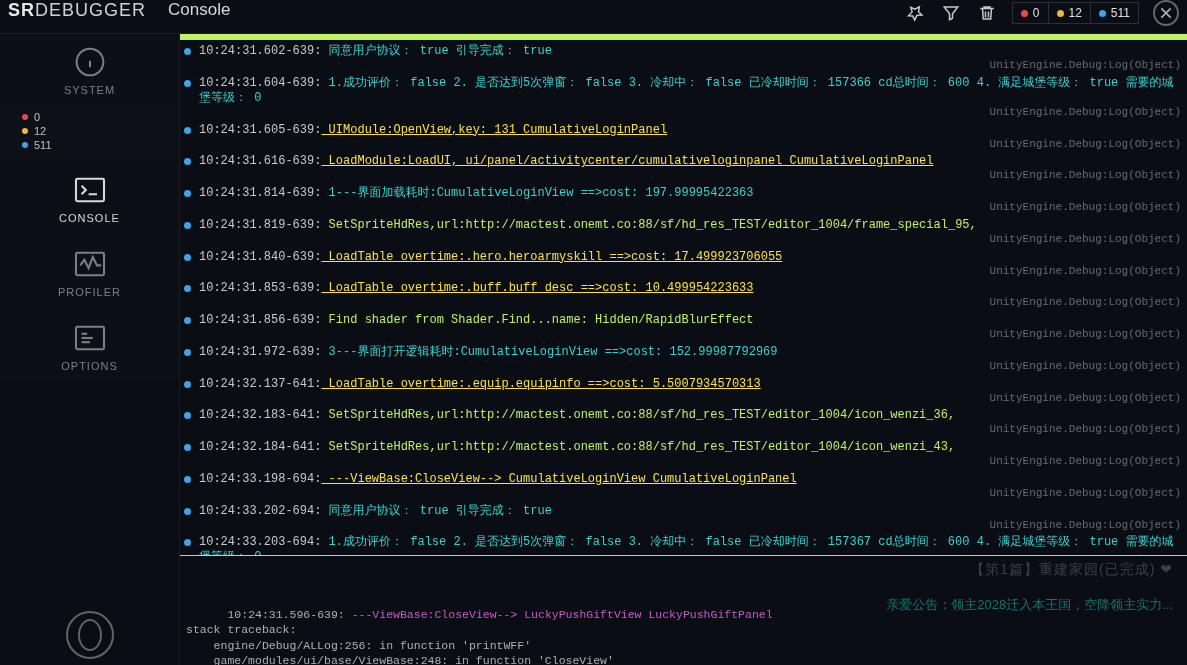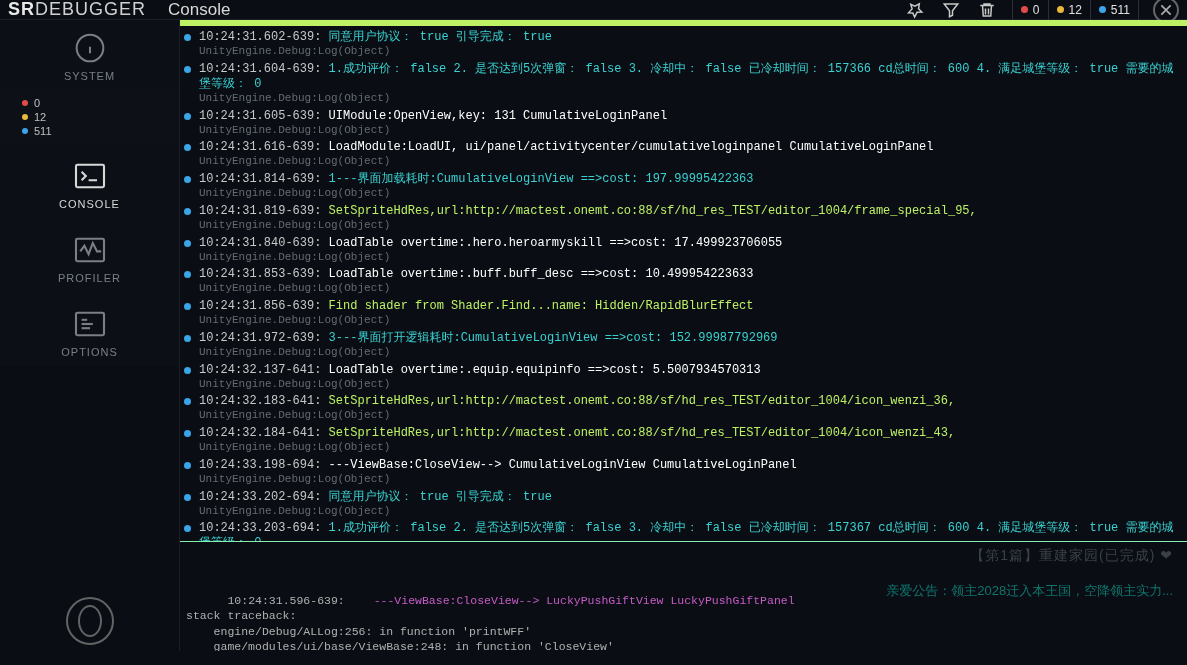--- a/index.html
+++ b/index.html
@@ -5,23 +5,23 @@
 * { margin: 0; padding: 0; box-sizing: border-box; }
 body {
   width: 1187px;
   height: 665px;
   background: #0a0e14;
   font-family: "Segoe UI", Arial, sans-serif;
   overflow: hidden;
   color: #b8b8b8;
 }
 .header {
-  height: 20px;
-  display: flex;
-  align-items: center;
+  height: 34px;
+  display: flex;
+  align-items: flex-start;
   border-bottom: 1px solid #1a1f26;
 }
 .logo {
   width: 158px;
   padding-left: 8px;
   font-size: 18px;
   font-weight: 700;
   letter-spacing: 1px;
   color: #e8e8e8;
 }
@@ -127,36 +127,36 @@
 .log-row {
   display: flex;
   align-items: flex-start;
   padding: 2px 0 1px 0;
 }
 .log-row .dot { margin-top: 4px; margin-right: 8px; width:7px; height:7px; flex-shrink:0;}
 .log-body { flex:1; line-height: 1.25; }
 .log-ts { color: #c8c8c8; }
 .seg_white { color: #bef264; }
 .seg_cyan  { color: #3ad1d1; }
-.seg_magenta { color: #ffffff; }
-.log-src { color: #646a72; font-size: 11px; display:block; }
+.seg_magenta { color: #fde047; text-decoration: underline; }
+.log-src { color: #646a72; font-size: 11px; display:block;text-align:right; }
 
 .detail-panel {
   border-top: 1px solid #86efac;
   padding: 4px 8px 4px 6px;
   font-size: 11.5px;
   color: #b0b0b0;
   white-space: pre;
   line-height: 1.35;
   height: 110px;
   overflow: hidden;
   background: rgba(10,14,20,0.8);
   position: relative;
 }
-.detail-panel .hl-m { color: #c85bc8; margin-left: 22px; }
+.detail-panel .hl-m { color: #c85bc8; }
 .ghost-text {
   position: absolute;
   right: 14px;
   top: 4px;
   color: #3a4048;
   font-size: 14px;
   font-family: sans-serif;
   letter-spacing: 1px;
 }
 .ghost-line2 {

